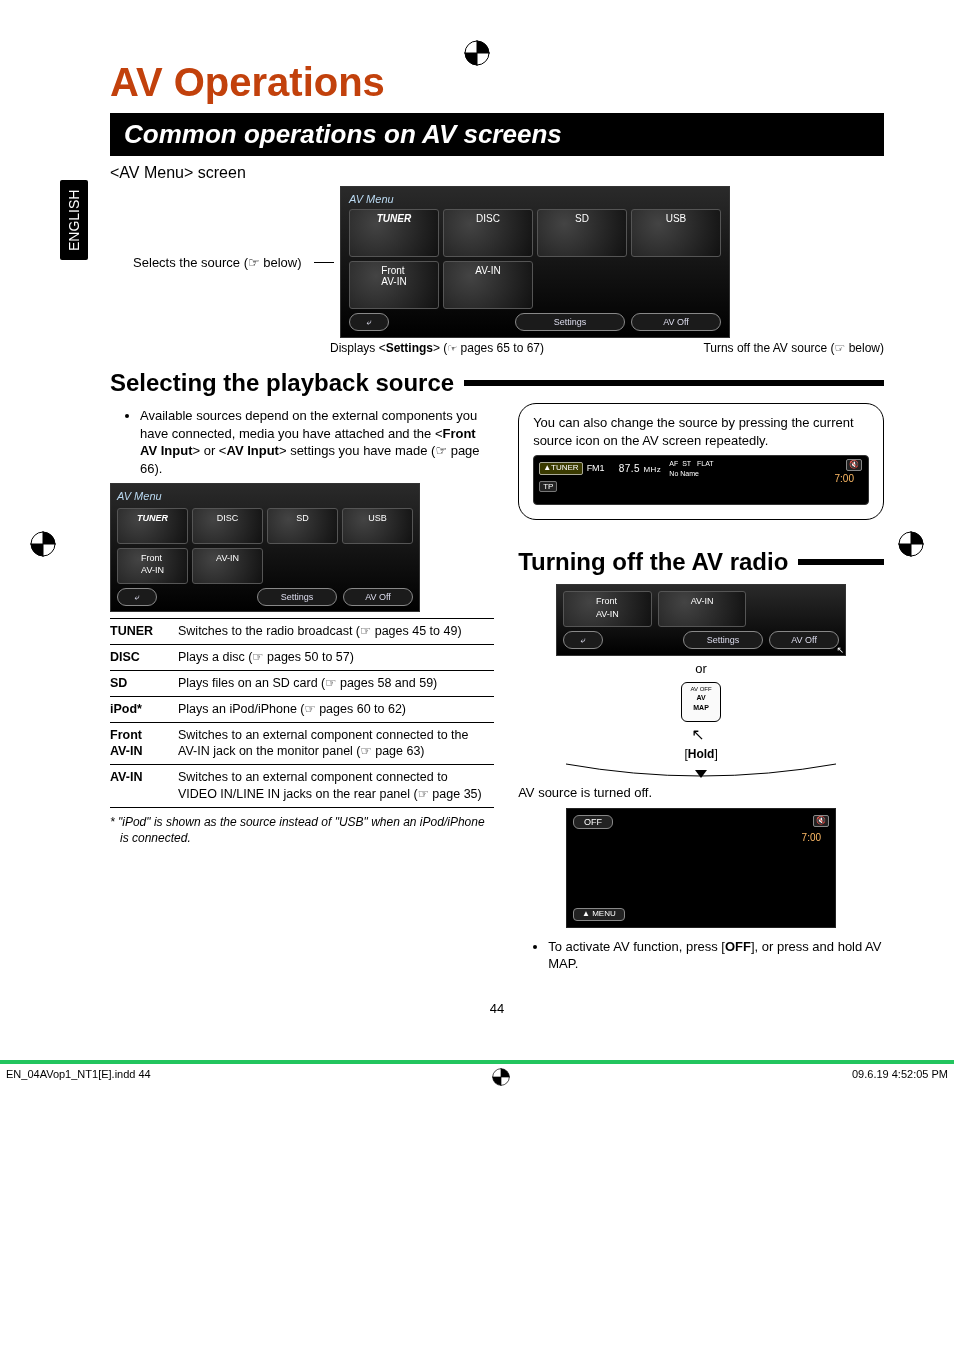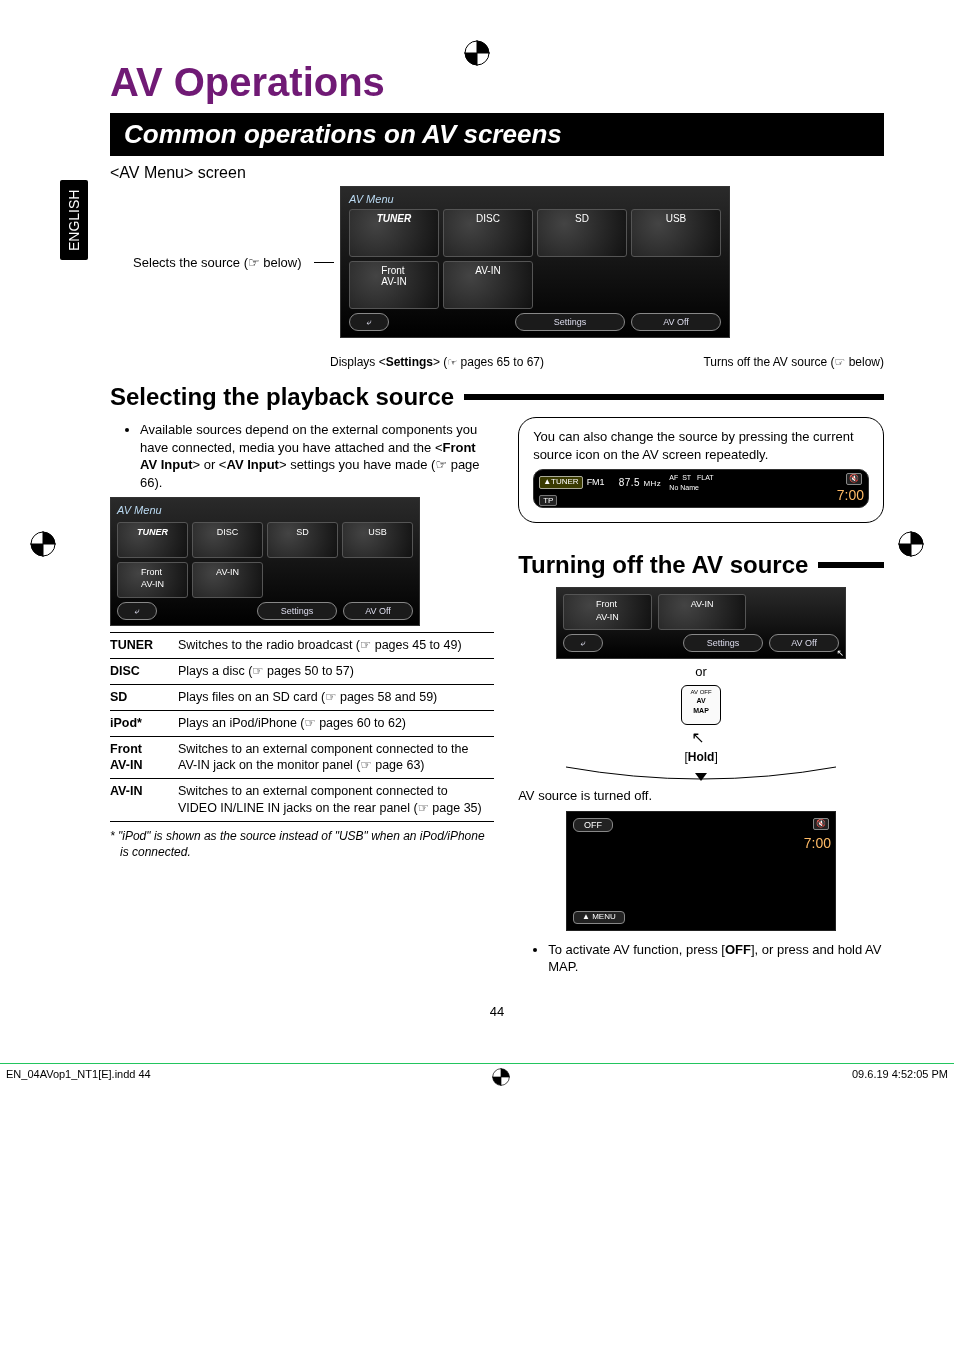--- a/index.html
+++ b/index.html
@@ -26,21 +26,21 @@
     position: absolute;
     left: 60px; top: 180px;
     width: 28px; height: 80px;
     background: #000; color: #fff;
     writing-mode: vertical-rl; transform: rotate(180deg);
     font-size: 14px; font-weight: 500;
     display: flex; align-items: center; justify-content: center;
     border-radius: 2px;
   }
   h1.page-title {
-    color: #701a75;
+    color: #c2410c;
     font-size: 40px;
     font-weight: 700;
     margin-bottom: 8px;
   }
   .section-bar {
     background: #000; color: #fff;
     font-style: italic; font-weight: 700;
     font-size: 26px;
     padding: 6px 14px;
     margin-bottom: 8px;
@@ -67,21 +67,21 @@
   .avm-cell.tuner-c span { font-weight:700; font-style:italic; }
   .avm-bottom { display:flex; gap:6px; align-items:stretch; }
   .avm-btn {
     flex:0 0 auto;
     border:1px solid #888; border-radius:10px; height:18px;
     display:flex; align-items:center; justify-content:center;
     font-size:9px; color:#dde; padding:0 10px;
     background:#1b1b1b;
   }
   .avm-btn.back { width:40px; }
-  .under-captions { display:flex; font-size:12px; margin-top:17px; }
+  .under-captions { display:flex; font-size:12px; margin-top:3px; }
   .under-captions .left { margin-left: 220px; }
   .under-captions .right { margin-left: auto; }
   h2.subsection {
     font-size: 24px; font-weight:700; margin: 14px 0 6px 0;
     display:flex; align-items:center;
   }
   h2.subsection::after {
     content:""; flex:1; height:6px; background:#000; margin-left:10px;
   }
   .two-col { display:flex; gap:24px; }
@@ -90,29 +90,29 @@
   ul.bullets li { margin-bottom: 2px; margin-left: 12px; }
   table.src-table { border-collapse: collapse; width: 100%; margin-top:6px; font-size:12.5px;}
   table.src-table td { border-top:1px solid #000; padding:4px 6px; vertical-align:top;}
   table.src-table tr:last-child td { border-bottom:1px solid #000; }
   table.src-table td:first-child { font-weight:700; width:62px; padding-left:0;}
   .footnote { font-style:italic; font-size:12px; margin-top:6px; padding-left:10px; text-indent:-10px;}
   .tip-box {
     border:1px solid #000; border-radius:18px; padding:10px 14px 14px 14px; font-size:13px;
   }
   .tuner-bar {
-    background:#000; border:1px solid #333; border-radius:10px;
-    height:39px; margin-top:6px; position:relative; color:#fff; font-size:9px;
+    background:#000; border:1px solid #333; border-radius:4px;
+    height:50px; margin-top:6px; position:relative; color:#fff; font-size:9px;
     padding:3px 5px;
   }
   .tuner-bar .row1 { display:flex; align-items:center; gap:4px;}
   .chip { border:1px solid #777; border-radius:2px; font-size:8px; padding:0 3px; background:#222;}
   .chip.tuner { background:#3a3a00; border-color:#aa9;}
   .mhz { font-size:10px; letter-spacing:0.5px;}
-  .clock { position:absolute; right:4px; top:16px; font-size:14px; color:#fb6;}
+  .clock { position:absolute; right:14px; top:16px; font-size:10px; color:#fb6;}
   .vol-icon {
     position:absolute; right:6px; top:3px; width:16px; height:12px;
     border:1px solid #888; border-radius:2px; background:#222;
     display:flex; align-items:center; justify-content:center; font-size:8px;
   }
   .off-screen {
     background:#000; width:270px; height:120px; margin:6px auto 0 auto;
     position:relative; border:1px solid #222; font-size:9px; color:#fff;
   }
   .off-screen .off-chip { position:absolute; top:6px; left:6px; border:1px solid #888; border-radius:6px; padding:0 10px; font-size:9px; background:#222;}
@@ -122,21 +122,21 @@
   .or-label { text-align:center; font-size:13px; margin:4px 0;}
   .avmap-btn {
     width:40px; height:40px; border:1px solid #000; border-radius:6px;
     margin:2px auto; font-size:7px; text-align:center; padding-top:2px;
     display:block; background:#fafafa;
   }
   .hold-label { text-align:center; font-size:12px; }
   .page-num { text-align:center; font-size:13px; margin-top:24px;}
   .footer-row {
     display:flex; justify-content:space-between; font-size:11px;
-    border-top:1px solid #22c55e; margin-top:4px; padding:4px 6px 0 6px;
+    border-top:4px solid #22c55e; margin-top:4px; padding:4px 6px 0 6px;
   }
   .small-av-menu-wrap { position:relative; margin:6px 0 6px 0;}
   .ptr-svg { width:290px; }
   .settings-avoff-row { display:flex; gap:6px; margin-top:4px;}
   .settings-avoff-row .avm-btn.back { width:40px;}
   .ref-icon { font-size:11px; }
 </style>
 </head>
 <body>
 
@@ -324,21 +324,21 @@
               <span>No Name</span>
             </span>
           </div>
           <div style="margin-top:2px"><span class="chip">TP</span></div>
           <div class="vol-icon">🔇</div>
           <div class="clock">7:00</div>
         </div>
       </div>
 
       <h2 class="subsection" style="margin-top:26px">
-        <span>Turning off the AV source</span>
+        <span>Turning off the AV radio</span>
       </h2>
 
       <div style="width:290px; margin:0 auto;">
         <div class="av-menu-screen" style="width:290px; padding:6px;">
           <div style="display:flex; gap:6px;">
             <div class="avm-cell small" style="flex:1">
               <span><span>Front</span><br><span>AV-IN</span></span>
             </div>
             <div class="avm-cell small" style="flex:1">
                 <span>AV-IN</span>

